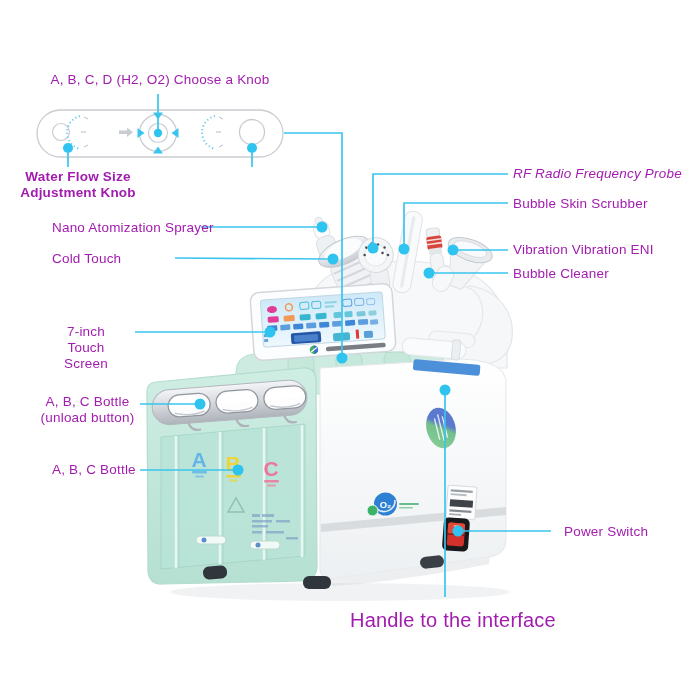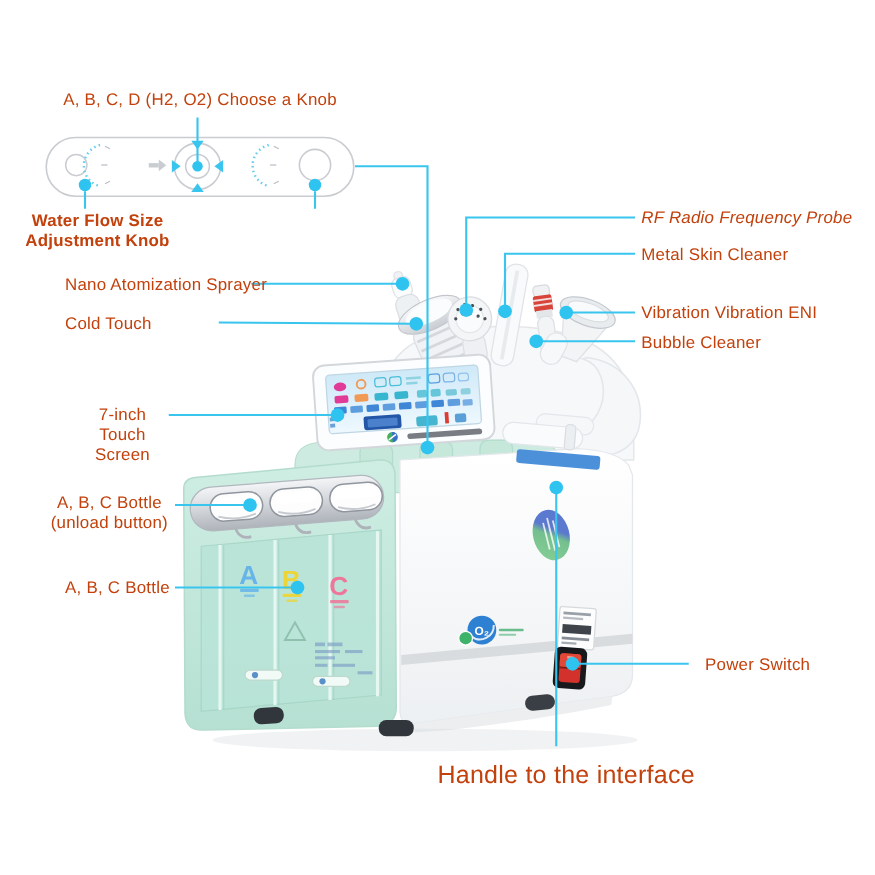--- a/index.html
+++ b/index.html
@@ -1,27 +1,27 @@
 <!DOCTYPE html>
 <html><head>
 <meta charset="utf-8">
 <style>
   html,body{margin:0;padding:0;background:#ffffff;}
   .canvas{position:relative;width:700px;height:700px;background:#ffffff;overflow:hidden;
           font-family:"Liberation Sans",sans-serif;}
   .canvas svg{position:absolute;left:0;top:0;}
-  .label{position:absolute;font-size:13.5px;line-height:16px;color:#c2410c;
+  .label{position:absolute;font-size:13.5px;line-height:16px;color:#a21caf;
          white-space:pre-line;letter-spacing:.2px;}
   .center{text-align:center;}
   .lbl-choose-knob{left:35px;top:72px;width:250px;}
   .lbl-water-flow{left:16px;top:169px;width:124px;font-weight:bold;}
   .lbl-negative{left:181px;top:169px;width:136px;}
   .lbl-nano{left:52px;top:220px;text-align:center;}
   .lbl-cold{left:52px;top:251px;}
-  .lbl-touch{left:56px;top:324px;width:84px;}
+  .lbl-touch{left:44px;top:324px;width:84px;}
   .lbl-unload{left:30px;top:394px;width:115px;}
   .lbl-bottle{left:52px;top:462px;}
   .lbl-rf{left:513px;top:166px;font-style:italic;}
   .lbl-scrub{left:513px;top:196px;}
   .lbl-ultra{left:513px;top:242px;}
   .lbl-bubble{left:513px;top:266px;}
   .lbl-power{left:564px;top:524px;}
   .lbl-handle{left:350px;top:612px;font-size:20px;}
   svg text{font-family:"Liberation Sans",sans-serif;}
 </style>
@@ -363,18 +363,18 @@
   <div class="label center lbl-water-flow">Water Flow Size
 Adjustment Knob</div>
   <div class="label lbl-nano">Nano Atomization Sprayer</div>
   <div class="label lbl-cold">Cold Touch</div>
   <div class="label center lbl-touch">7-inch
 Touch Screen</div>
   <div class="label center lbl-unload">A, B, C Bottle
 (unload button)</div>
   <div class="label lbl-bottle">A, B, C Bottle</div>
   <div class="label lbl-rf">RF Radio Frequency Probe</div>
-  <div class="label lbl-scrub">Metal Skin Cleaner</div>
+  <div class="label lbl-scrub">Bubble Skin Scrubber</div>
   <div class="label lbl-ultra">Vibration Vibration ENI</div>
   <div class="label lbl-bubble">Bubble Cleaner</div>
   <div class="label lbl-power">Power Switch</div>
   <div class="label lbl-handle">Handle to the interface</div>
 </div>
 
 </body></html>

